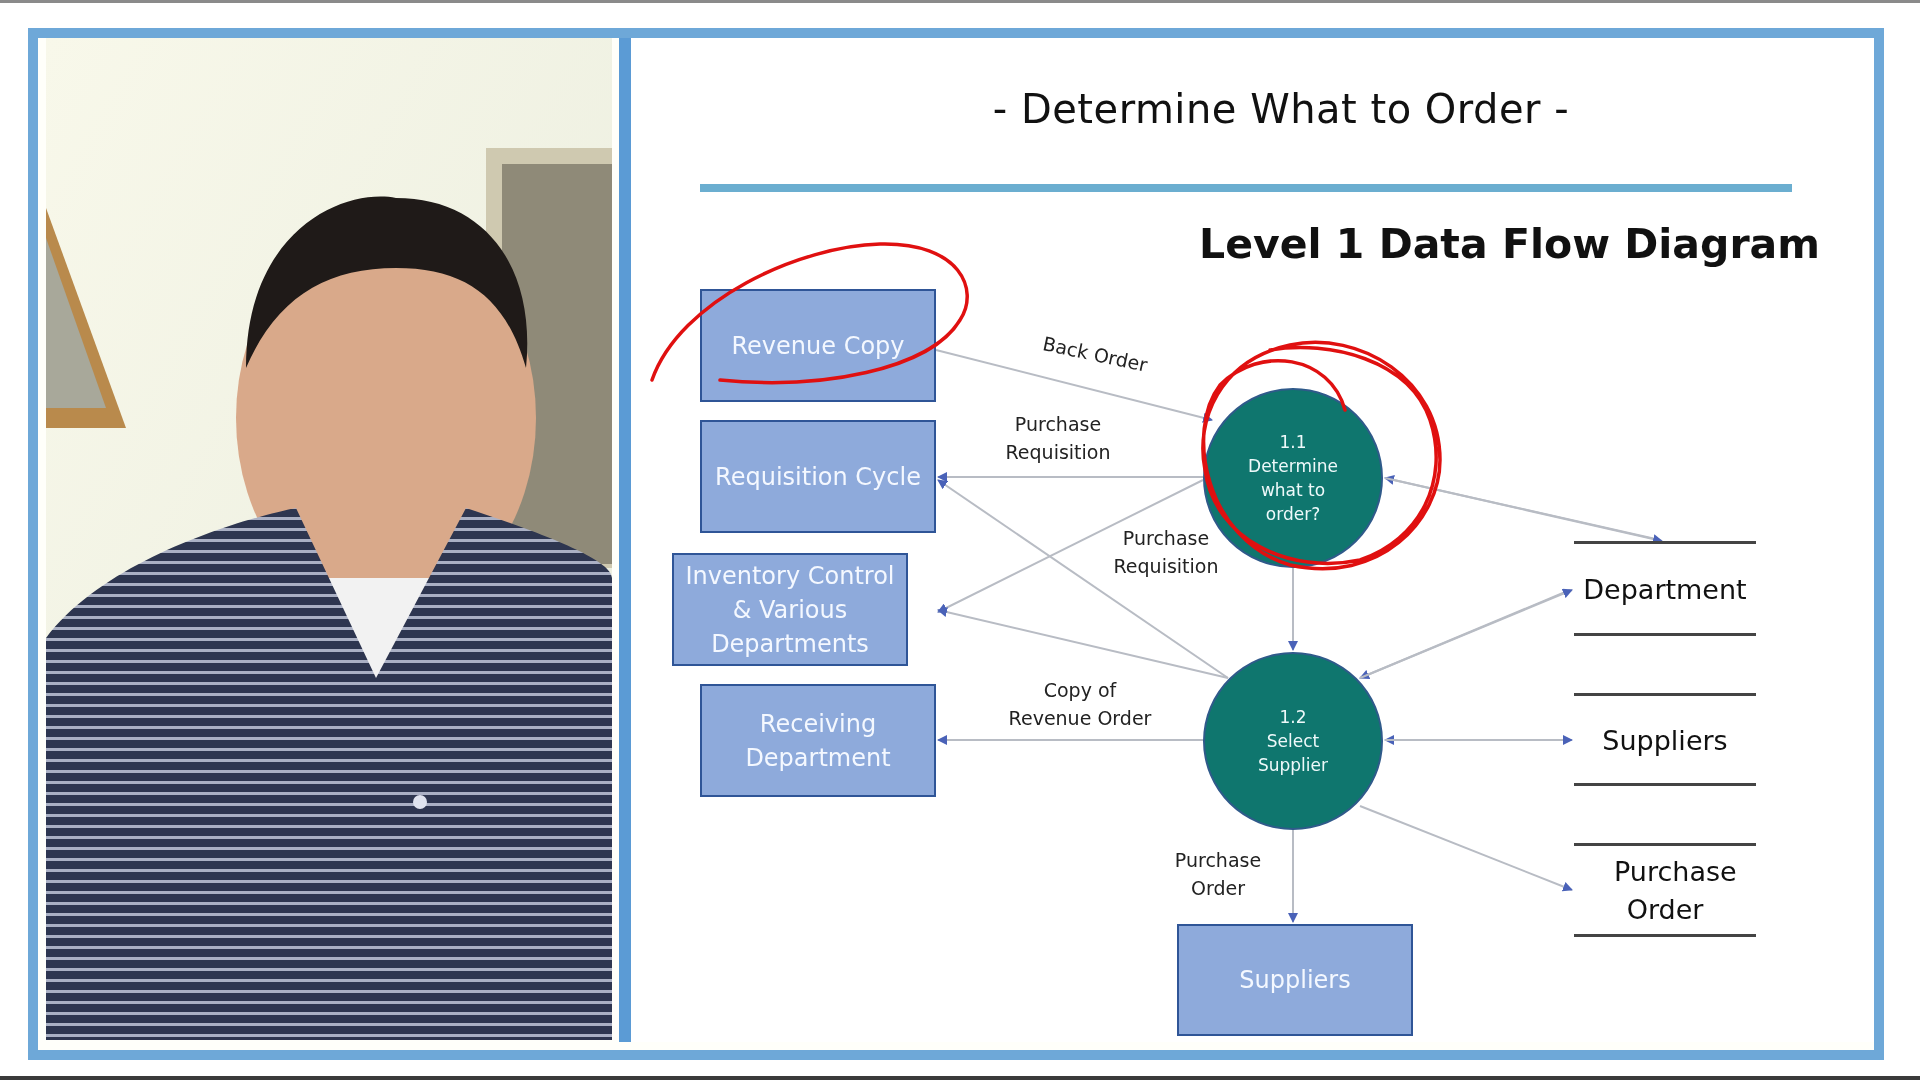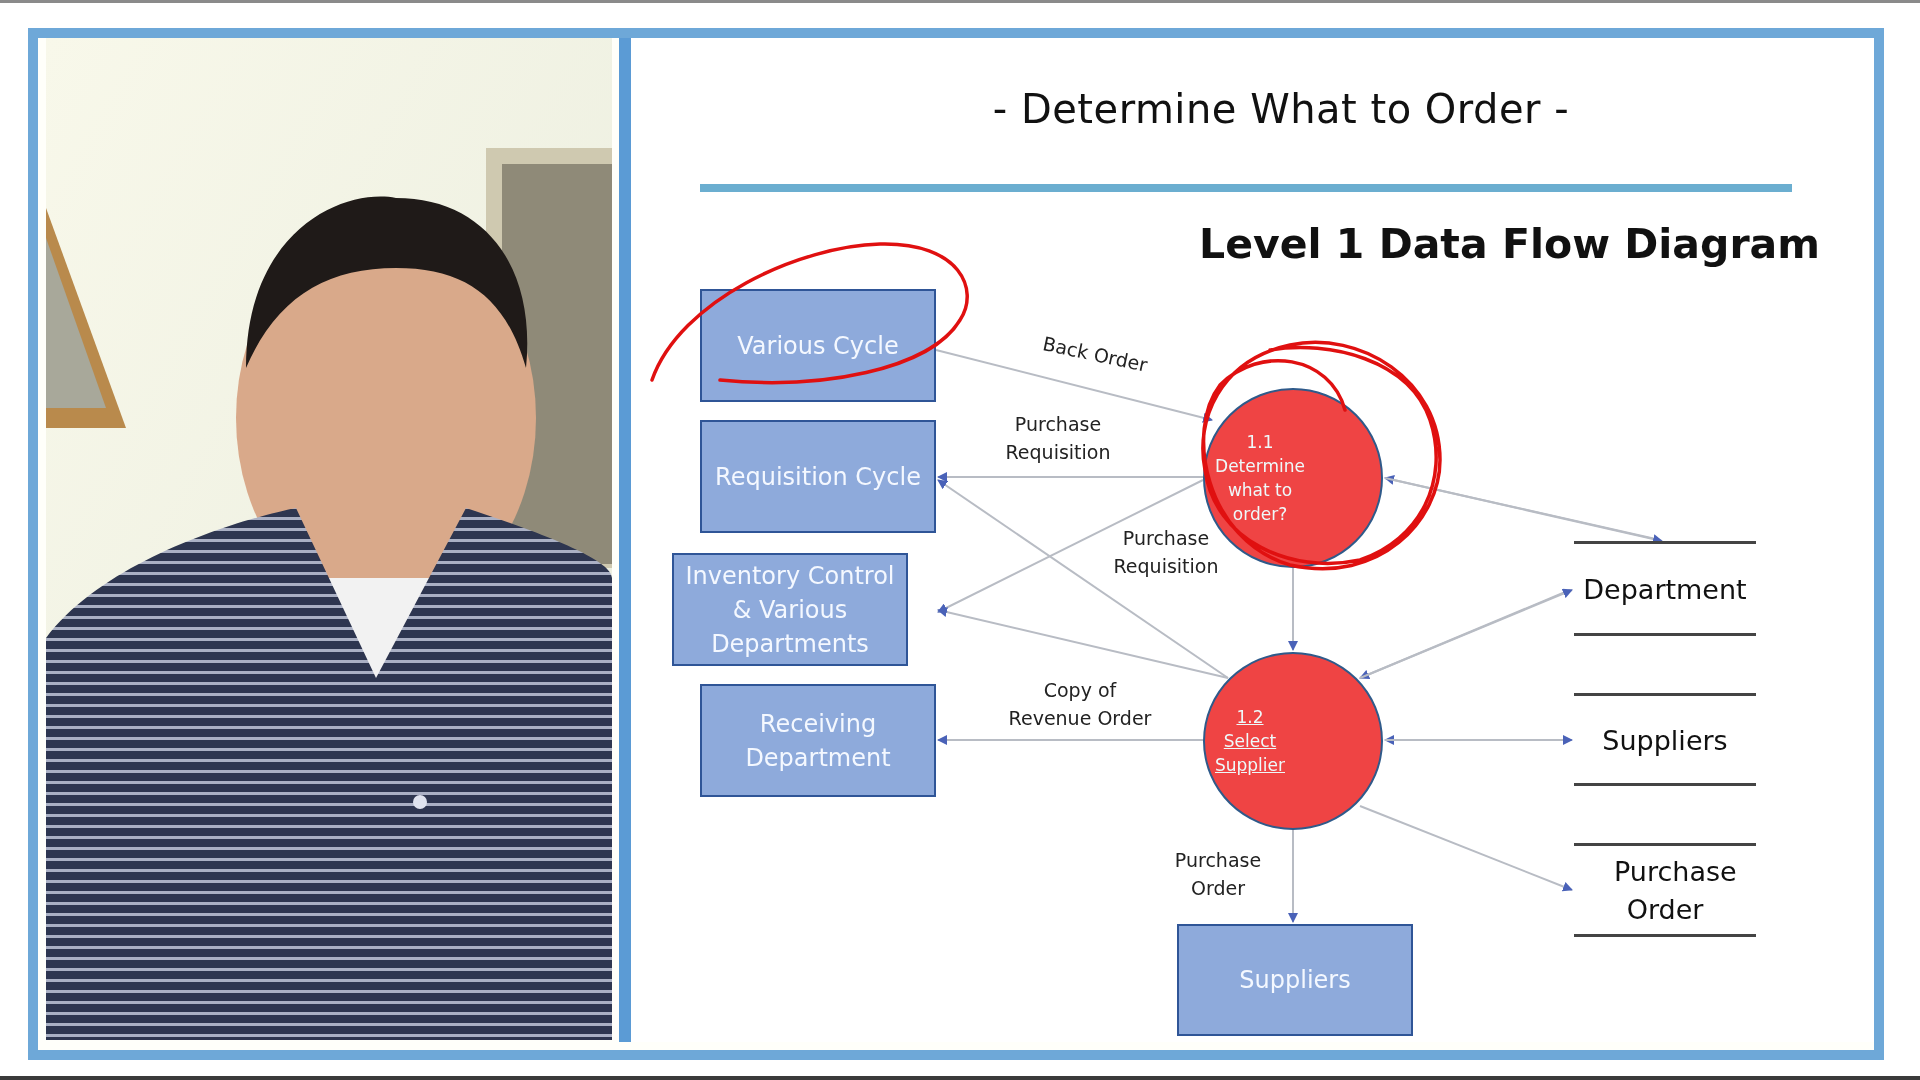--- a/index.html
+++ b/index.html
@@ -7,21 +7,21 @@
   .top-rule{position:absolute;left:0;top:0;width:1920px;height:3px;background:#8a8a8a;}
   .bottom-rule{position:absolute;left:0;top:1076px;width:1920px;height:4px;background:#3a3a3a;}
   .frame{position:absolute;left:28px;top:28px;width:1856px;height:1032px;box-sizing:border-box;border:10px solid #6ea8d8;background:#fffffa;}
   .webcam{position:absolute;left:46px;top:38px;width:566px;height:1002px;overflow:hidden;background:#f3f3e8;}
   .divider{position:absolute;left:619px;top:38px;width:12px;height:1004px;background:#5b9bd5;}
   .slide{position:absolute;left:631px;top:38px;width:1243px;height:1004px;background:#ffffff;}
   .title{position:absolute;left:632px;top:86px;width:1242px;text-align:center;font-size:40px;color:#111;letter-spacing:0.5px;margin-left:28px;}
   .title-rule{position:absolute;left:700px;top:184px;width:1092px;height:8px;background:#6baed0;}
   .subtitle{position:absolute;right:100px;top:220px;font-size:41px;font-weight:bold;color:#111;}
   .entity{position:absolute;box-sizing:border-box;border:2px solid #2f5597;background:#8eaadb;color:#f4f8ff;display:flex;align-items:center;justify-content:center;text-align:center;font-size:24px;line-height:34px;}
-  .process{position:absolute;box-sizing:border-box;border:2px solid #2f5a8a;border-radius:50%;background:#ef4444;color:#eef9fa;display:flex;align-items:center;text-align:center;font-size:17px;line-height:24px;}
+  .process{position:absolute;box-sizing:border-box;border:2px solid #2f5a8a;border-radius:50%;background:#0f766e;color:#eef9fa;display:flex;align-items:center;justify-content:center;text-align:center;font-size:17px;line-height:24px;}
   .flow-label{position:absolute;font-size:19px;line-height:28px;color:#222;text-align:center;white-space:nowrap;}
   .store-line{position:absolute;left:1574px;width:182px;height:3px;background:#444;}
   .store-label{position:absolute;left:1574px;width:182px;text-align:center;font-size:27px;line-height:38px;color:#111;}
   svg.overlay{position:absolute;left:0;top:0;}
 </style>
 </head>
 <body>
 
 <div class="top-rule"></div>
 
@@ -96,42 +96,42 @@
     <line x1="1570" y1="740" x2="1385" y2="740" marker-end="url(#arr)"></line>
     <line x1="1385" y1="740" x2="1572" y2="740" marker-end="url(#arr)"></line>
 
     <line x1="1360" y1="806" x2="1572" y2="890" marker-end="url(#arr)"></line>
 
     <line x1="1293" y1="830" x2="1293" y2="922" marker-end="url(#arr)"></line>
   </g>
 </svg>
 
 <div class="entity" style="left:700px;top:289px;width:236px;height:113px;">
-  <span>Various Cycle</span>
+  <span>Revenue Copy</span>
 </div>
 <div class="entity" style="left:700px;top:420px;width:236px;height:113px;">
   <span>Requisition Cycle</span>
 </div>
 <div class="entity" style="left:672px;top:553px;width:236px;height:113px;padding:0 10px;">
   <span>Inventory Control &amp; Various Departments</span>
 </div>
 <div class="entity" style="left:700px;top:684px;width:236px;height:113px;padding:0 40px;">
   <span>Receiving Department</span>
 </div>
 <div class="entity" style="left:1177px;top:924px;width:236px;height:112px;">
   <span>Suppliers</span>
 </div>
 
 <div class="process" style="left:1203px;top:388px;width:180px;height:180px;">
   <div>
     <div>1.1</div>
     <div style="width:110px;">Determine what to order?</div>
   </div>
 </div>
-<div class="process" style="left:1203px;top:652px;width:180px;height:178px;text-decoration:underline;">
+<div class="process" style="left:1203px;top:652px;width:180px;height:178px;">
   <div>
     <div>1.2</div>
     <div style="width:90px;">Select Supplier</div>
   </div>
 </div>
 
 <div class="flow-label" style="left:1042px;top:340px;transform:rotate(12deg);">Back Order</div>
 <div class="flow-label" style="left:1000px;top:410px;width:116px;white-space:normal;">Purchase Requisition</div>
 <div class="flow-label" style="left:1108px;top:524px;width:116px;white-space:normal;">Purchase Requisition</div>
 <div class="flow-label" style="left:1000px;top:676px;width:160px;white-space:normal;">Copy of Revenue Order</div>

